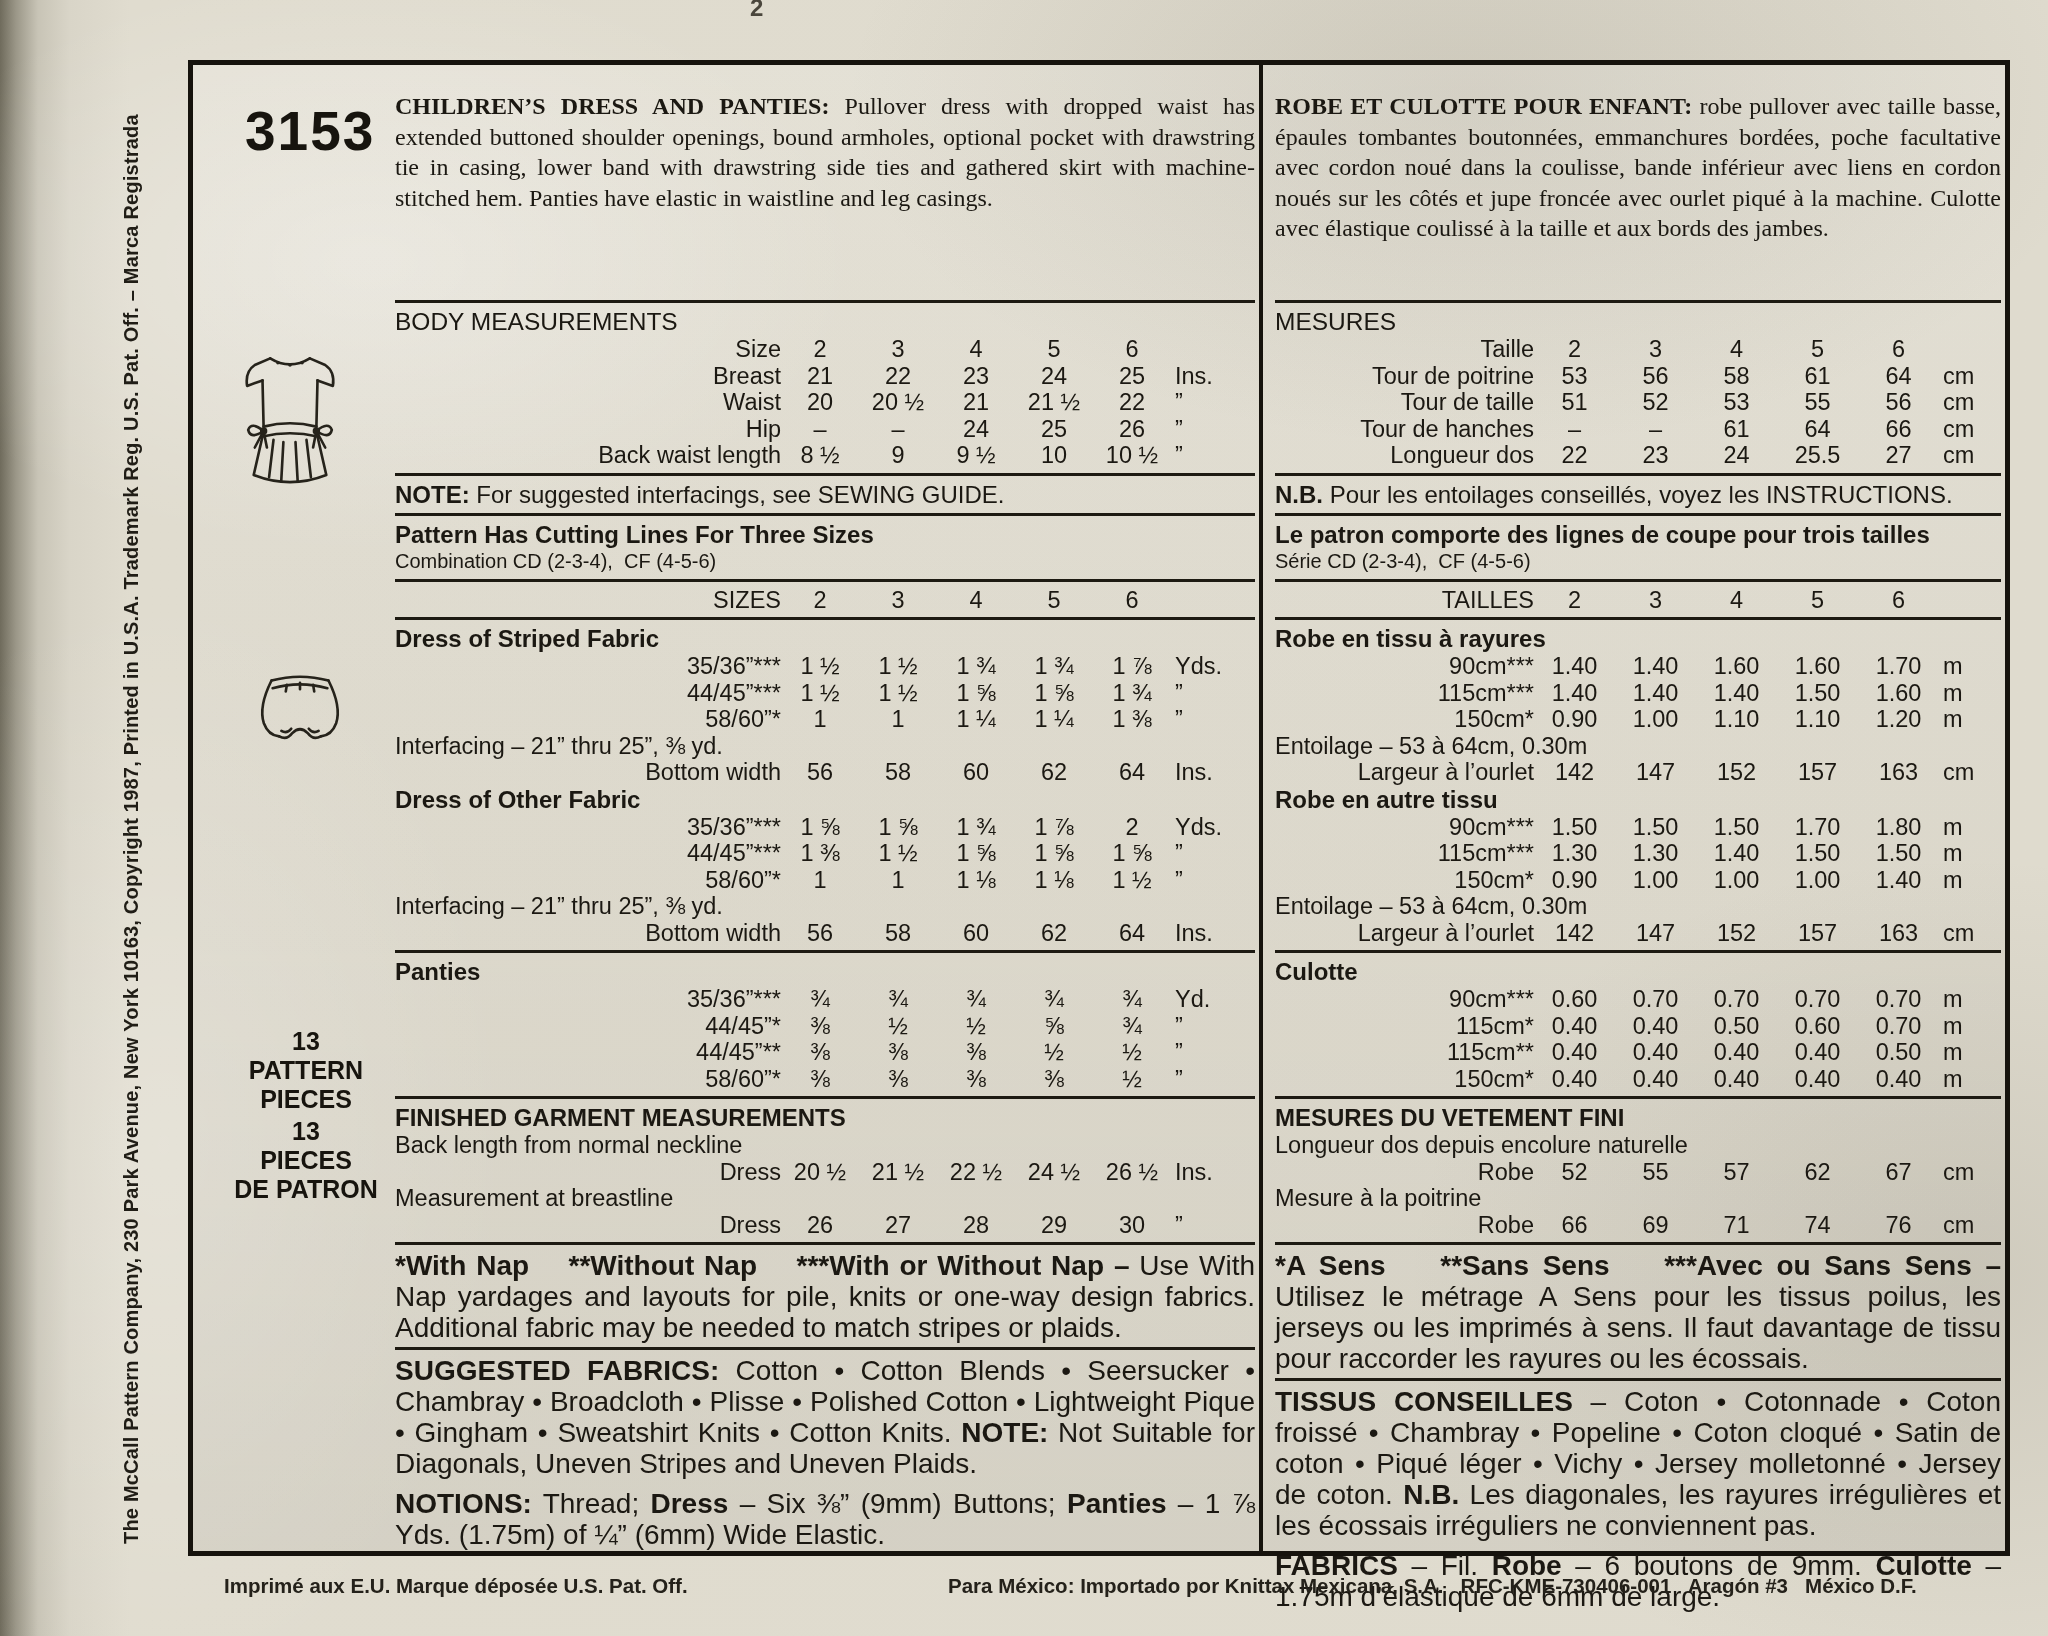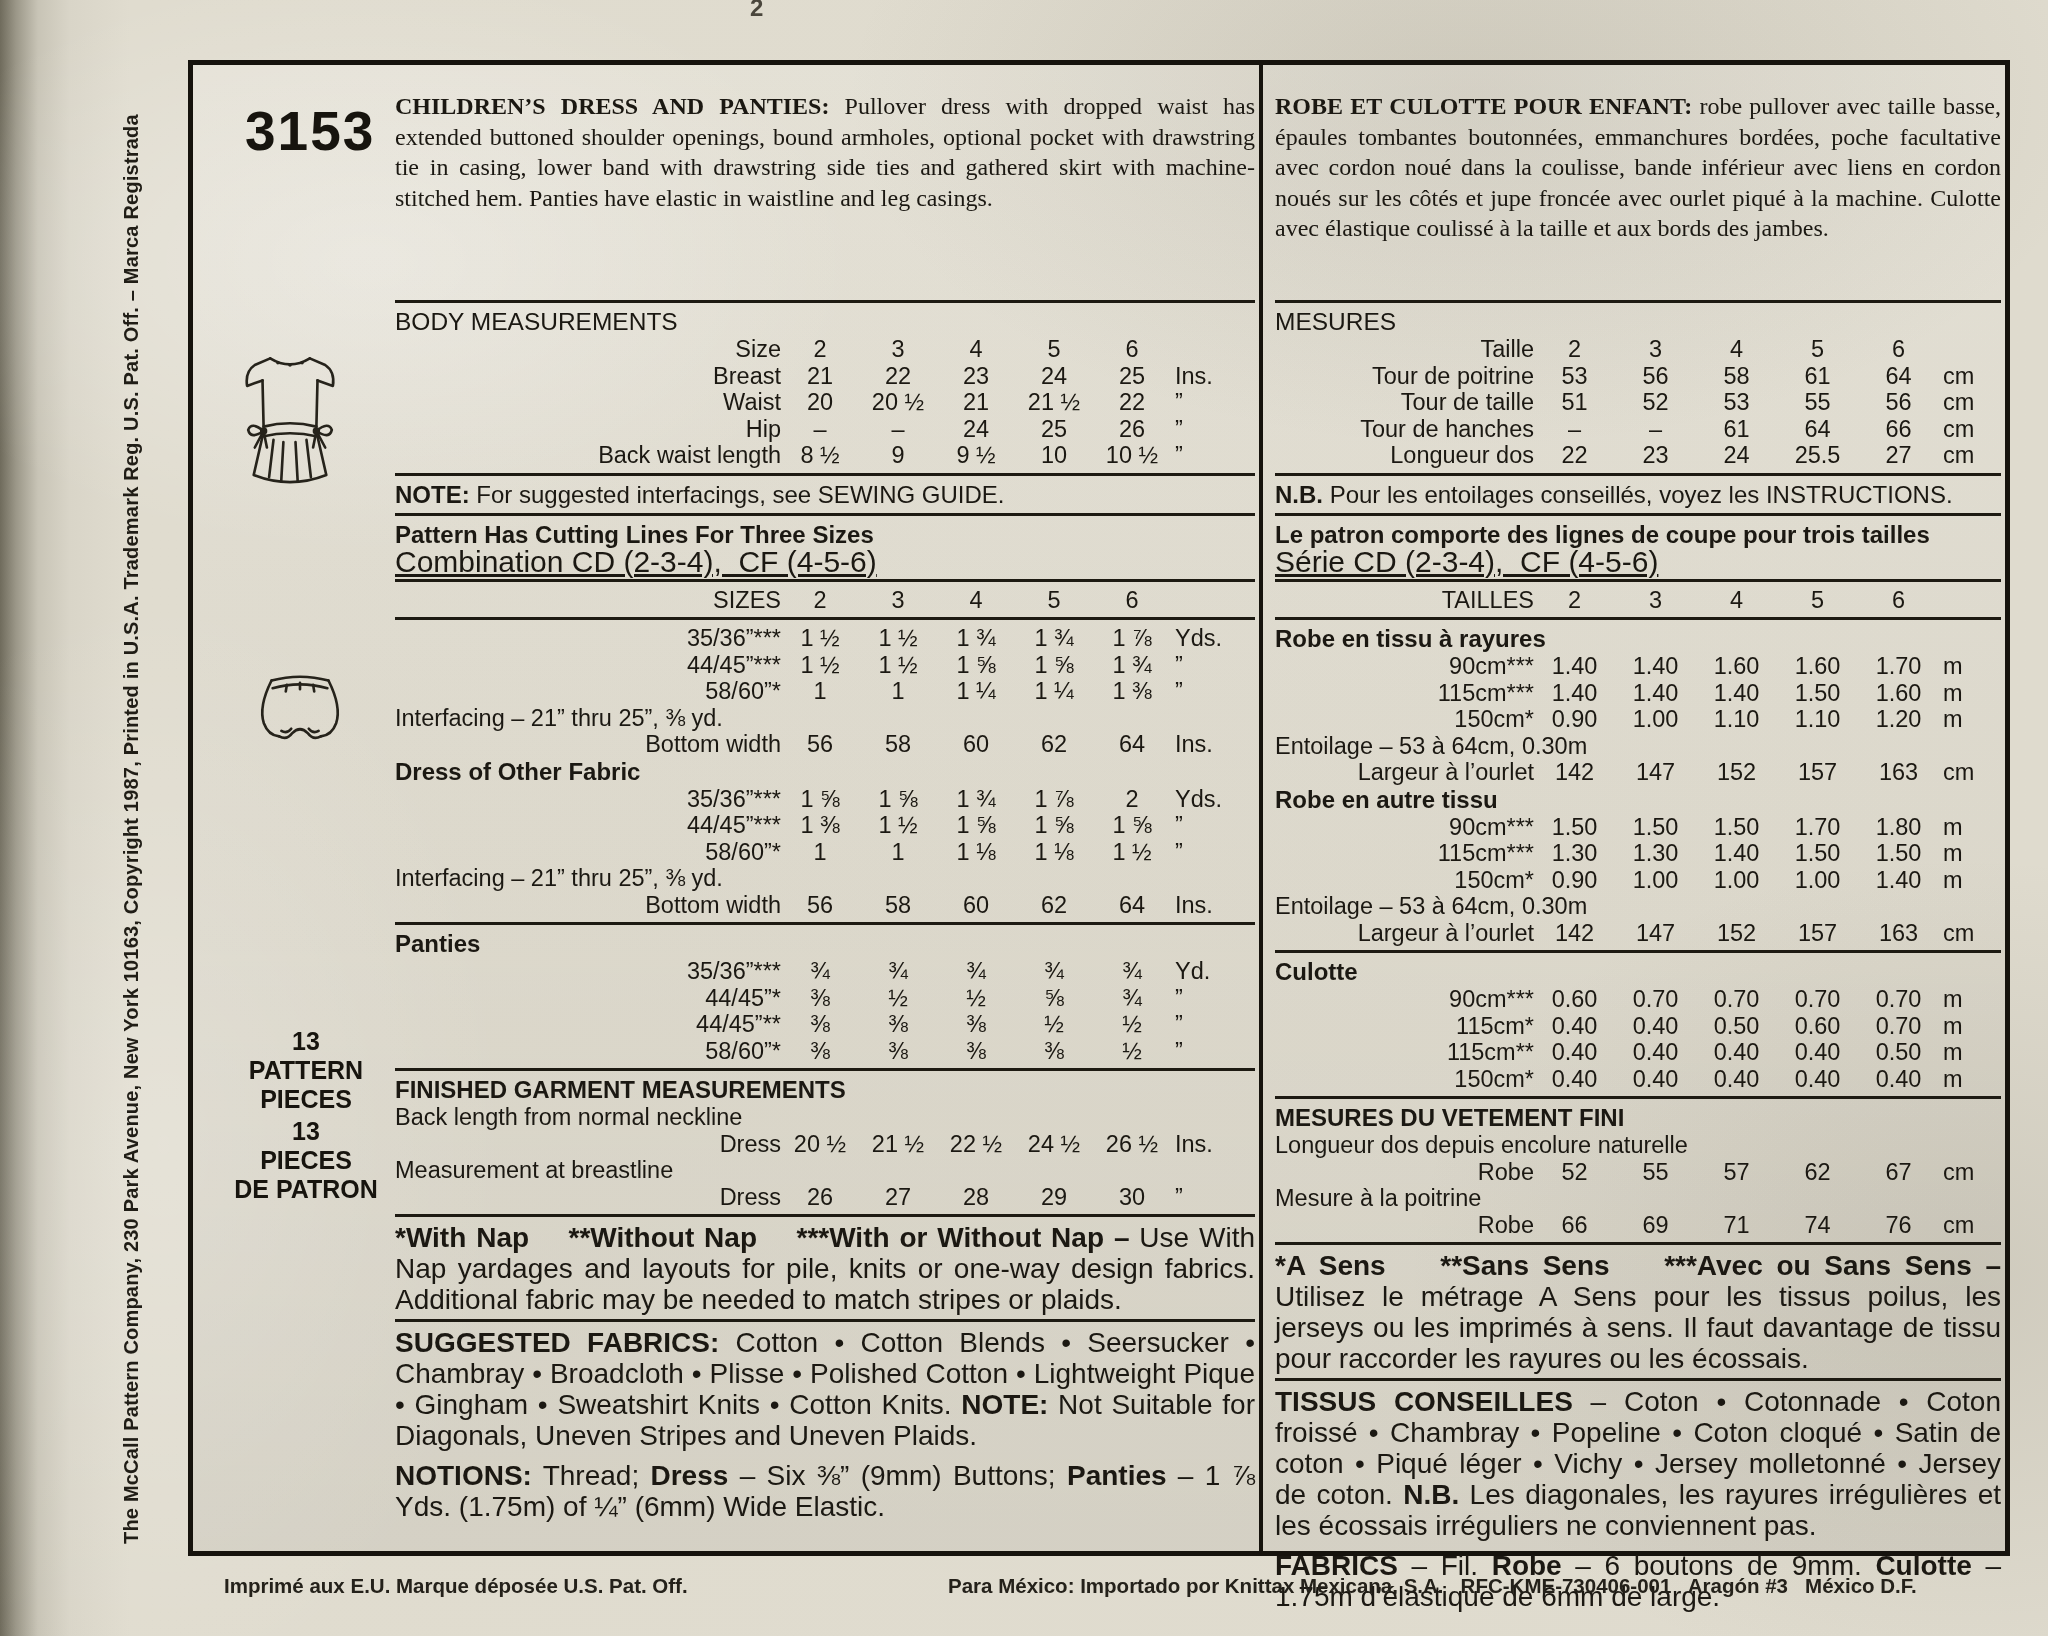--- a/index.html
+++ b/index.html
@@ -35,21 +35,21 @@
   .sec-h{font-weight:bold;font-size:24px;line-height:28px;}
   .tbl{font-size:23.5px;}
   .trow{display:grid;grid-template-columns:1fr 78px 78px 78px 78px 78px 84px;line-height:26.5px;align-items:baseline;}
   .col-fr .trow{grid-template-columns:1fr 81px 81px 81px 81px 81px 62px;}
   .tlabel{text-align:right;white-space:nowrap;}
   .tval{text-align:center;white-space:nowrap;}
   .tunit{text-align:left;padding-left:4px;white-space:nowrap;}
   .tnote{display:block;line-height:26.5px;}
   .para{margin:0;font-size:28px;line-height:31px;text-align:justify;}
   .notions{margin-top:9px;}
-  .cut-normal{font-size:30px;line-height:27px;text-decoration:underline;}
+  .cut-normal{font-size:20px;line-height:27px;}
   .cut-bold{font-size:24px;line-height:27px;font-weight:bold;}
   .noteline{margin:0;font-size:24px;line-height:28px;}
   .footer{position:absolute;top:1574px;left:0;width:2048px;font-size:20.5px;font-weight:bold;color:#24211a;}
   .f-left{position:absolute;left:224px;top:0;}
   .f-right{position:absolute;left:948px;top:0;white-space:pre;}
   .ink{stroke:#26231b;stroke-width:2.4;fill:none;stroke-linecap:round;stroke-linejoin:round;}
   .inkfill{fill:#26231b;stroke:none;}
 </style>
 </head>
 <body>
@@ -173,20 +173,21 @@
             <span class="tlabel">SIZES</span>
             <span class="tval">2</span>
             <span class="tval">3</span>
             <span class="tval">4</span>
             <span class="tval">5</span>
             <span class="tval">6</span>
             <span class="tunit"></span>
           </div>
         </div>
       <div class="hr"></div>
+      <div class="sec-h">Dress of Striped Fabric</div>
       <div class="tbl">
           <div class="trow">
             <span class="tlabel">35/36”***</span>
             <span class="tval">1 ½</span>
             <span class="tval">1 ½</span>
             <span class="tval">1 ¾</span>
             <span class="tval">1 ¾</span>
             <span class="tval">1 ⅞</span>
             <span class="tunit">Yds.</span>
           </div>

